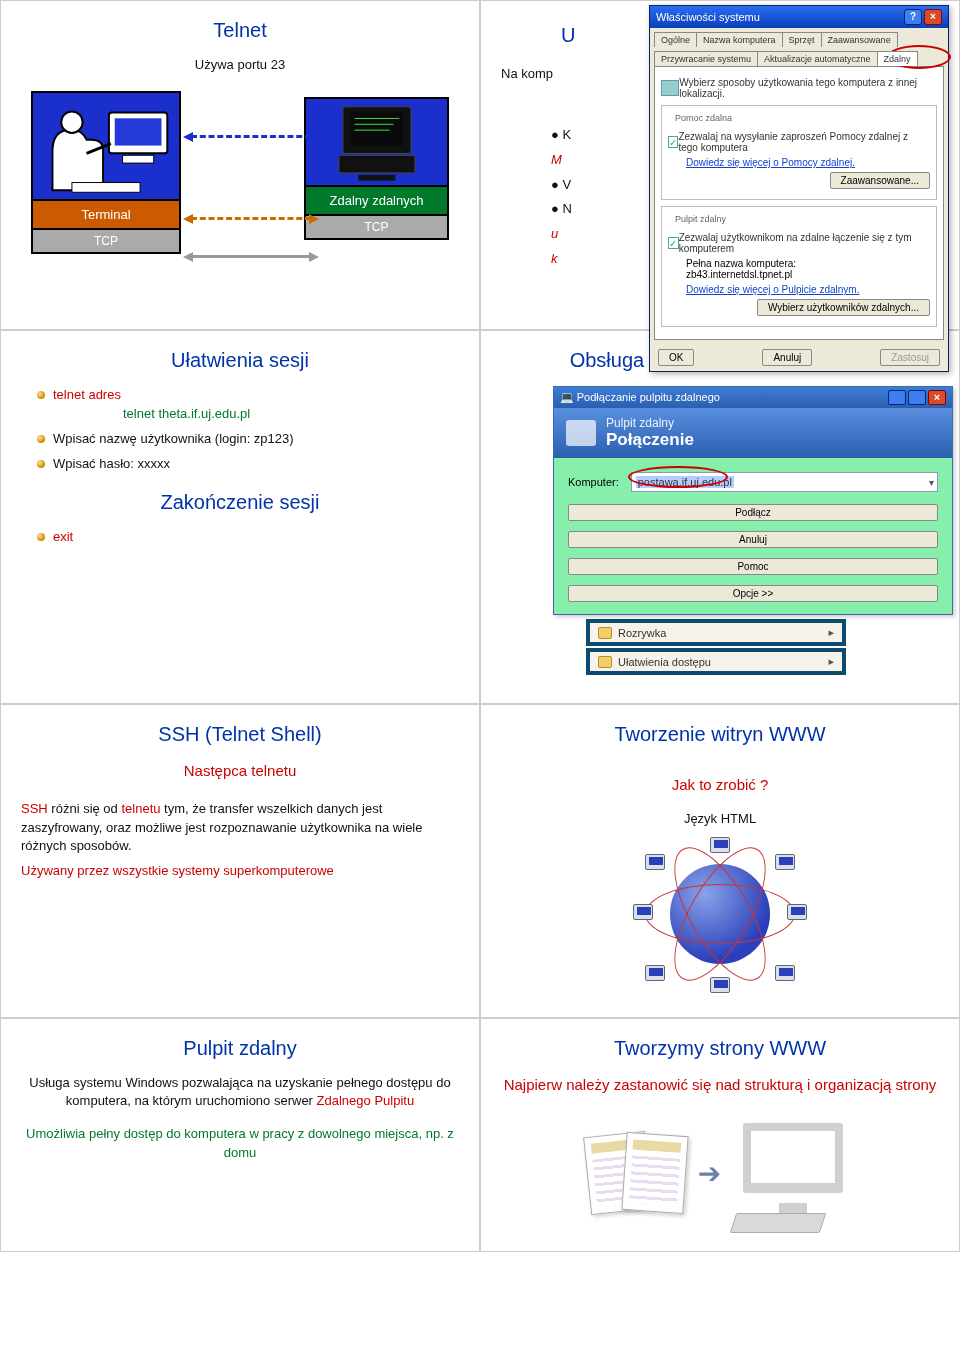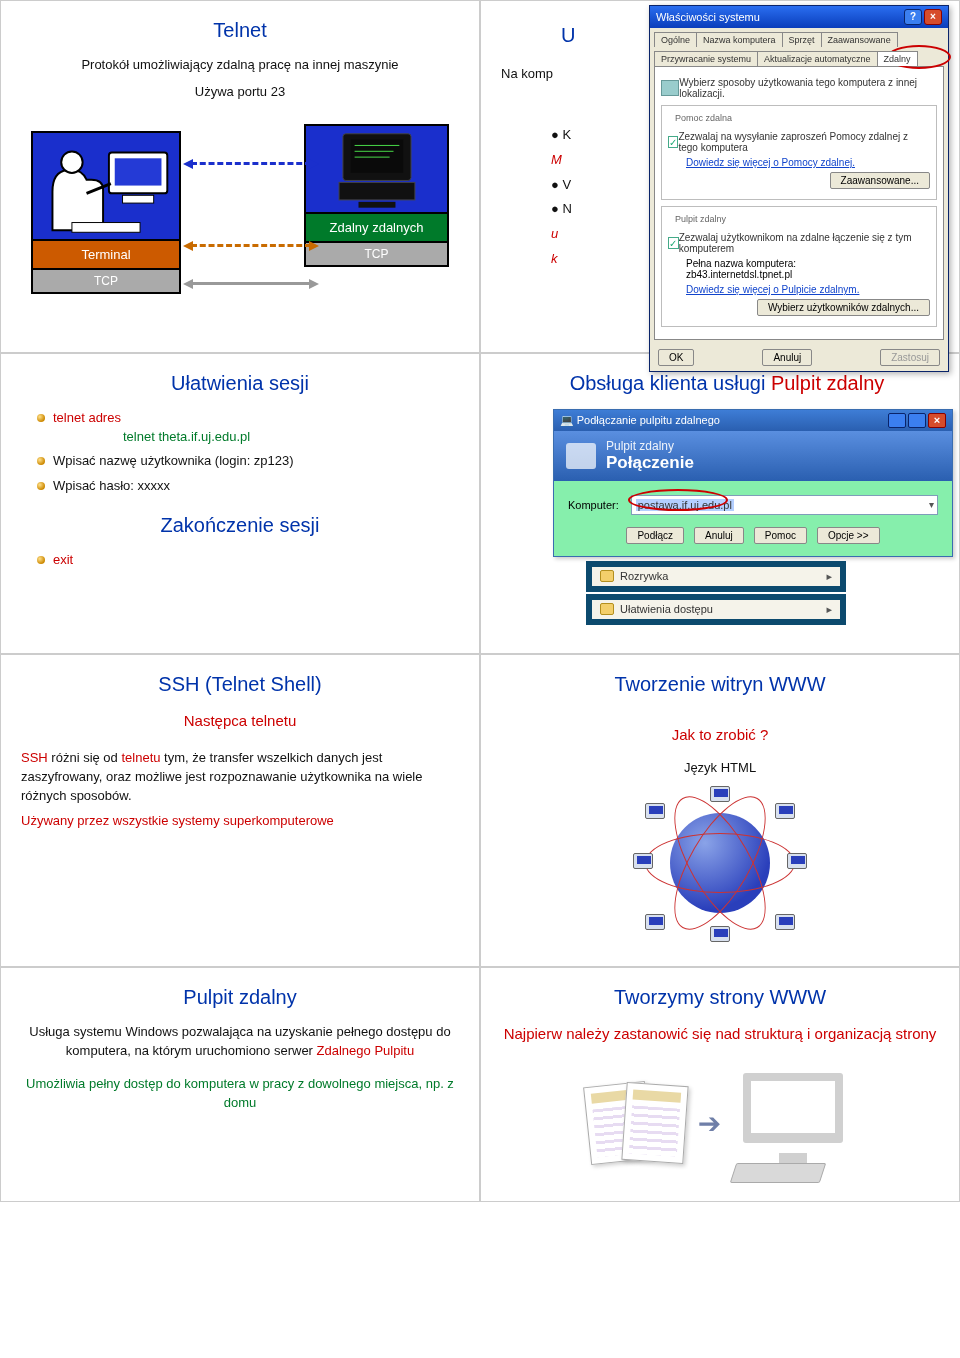--- a/index.html
+++ b/index.html
@@ -13,21 +13,21 @@
   .green { color: #007a2a; }
   p { margin: 6px 0; line-height: 1.45; }
   ul { list-style: none; padding: 0; margin: 8px 0 0 16px; }
   ul li { position: relative; padding-left: 16px; margin: 6px 0; line-height: 1.45; }
   ul li::before { content: ""; position: absolute; left: 0; top: 5px; width: 8px; height: 8px; border-radius: 50%;
     background: radial-gradient(circle at 35% 35%, #ffe08a, #cc8800 70%); }
   .center { text-align: center; }
 
   
   .diagram { position: relative; height: 210px; margin-top: 12px; }
-  .termbox { position: absolute; left: 10px; top: 17px; width: 150px; height: 190px; }
+  .termbox { position: absolute; left: 10px; top: 4px; width: 150px; height: 190px; }
   .remotebox { position: absolute; right: 10px; top: 10px; width: 145px; height: 180px; }
   .bluepanel { background: #1a2fcc; border: 2px solid #000; width: 100%; height: 110px; position: relative; }
   .termimg { position: absolute; inset: 0; }
   .label-band { background: #cc5a00; color: #fff; text-align: center; padding: 6px 4px; font-size: 13px; border: 2px solid #000; border-top: none; }
   .label-band.remote { background: #007a2a; }
   .gray-band { background: #aaa; color: #fff; text-align: center; padding: 4px; font-size: 12px; border: 2px solid #000; border-top: none; }
   .arrow { position: absolute; height: 0; border-top: 3px dashed; }
   .arrow1 { top: 48px; left: 170px; width: 120px; border-color: #1a2fcc; }
   .arrow2 { top: 130px; left: 170px; width: 120px; border-color: #c96b00; }
   .arrow3 { top: 168px; left: 170px; width: 120px; border-top: 3px solid #999; }
@@ -65,22 +65,22 @@
   .rdp-winbtn { width: 18px; height: 15px; background: #3b7ff0; border: 1px solid #0a246a; border-radius: 2px; }
   .rdp-winbtn.close { background: #d64c2b; border-color: #800; color: #fff; text-align: center; font-size: 11px; line-height: 12px; font-weight: bold; }
   .rdp-banner { background: linear-gradient(#5a8fe0, #2a5fb0); color: #fff; padding: 8px 12px; display: flex; align-items: center; gap: 10px; }
   .rdp-banner .bigicon { width: 30px; height: 26px; background: #fff; border-radius: 3px; opacity: .7; }
   .rdp-banner .ttl1 { font-size: 12px; opacity: .9; }
   .rdp-banner .ttl2 { font-size: 17px; font-weight: bold; }
   .rdp-body { padding: 14px 14px 12px 14px; background: #86efac; }
   .rdp-row { display: flex; align-items: center; gap: 12px; }
   .rdp-input { flex: 1; height: 20px; border: 1px solid #7f9db9; background: #fff; padding: 0 4px; font-size: 11px; color: #333; display: flex; align-items: center; position: relative; }
   .rdp-input::after { content: "▾"; position: absolute; right: 3px; color: #555; font-size: 10px; }
-  .rdp-btns { display: flex; justify-content: center; gap: 10px; margin-top: 12px; }
-  .menurow { display: flex; align-items: center; gap: 6px; border: 6px solid #0c4a6e; background: #f5f3ea; padding: 3px 8px; font-size: 11px; color: #333; margin-top: 2px; }
+  .rdp-btns { display: flex; justify-content: center; gap: 10px; margin-top: 12px; flex-direction: column; }
+  .menurow { display: flex; align-items: center; gap: 6px; border: 4px solid #0c4a6e; background: #f5f3ea; padding: 3px 8px; font-size: 11px; color: #333; margin-top: 2px; }
   .menurow .folder { width: 14px; height: 12px; background: #f3cf6b; border: 1px solid #b38f1e; border-radius: 2px; }
   .menurow .chev { margin-left: auto; color: #555; }
 
   
   .globe-wrap { display: flex; justify-content: center; margin-top: 10px; }
   .globe { width: 170px; height: 150px; position: relative; }
   .sphere { width: 100px; height: 100px; border-radius: 50%; background: radial-gradient(circle at 35% 30%, #8aa3e8, #2a3fbb 70%); position: absolute; left: 35px; top: 25px; }
   .orbit { position: absolute; border: 1px solid #c33; border-radius: 50%; }
   .orbit.o1 { width: 150px; height: 60px; left: 10px; top: 45px; }
   .orbit.o2 { width: 150px; height: 60px; left: 10px; top: 45px; transform: rotate(60deg); }
@@ -107,21 +107,20 @@
   .big-ell { position: absolute; border: 2px solid #cc0000; border-radius: 50%; pointer-events: none; width: 100px; height: 22px; }
   .checkbox { width: 12px; height: 12px; border: 1px solid #4a8; display: inline-flex; align-items: center; justify-content: center; color: #2a7; font-size: 10px; }
 </style>
 </head>
 <body>
 
 <div class="grid">
 
   <div class="cell">
     <h2 class="title">Telnet</h2>
-    <p class="center black">Protokół umożliwiający zdalną pracę na innej maszynie</p>
     <p class="center black" style="margin-top:8px">Używa portu 23</p>
 
     <div class="diagram">
       <div class="termbox">
         <div class="bluepanel">
           <svg class="termimg" viewBox="0 0 150 110">
             <rect x="78" y="20" width="60" height="42" rx="3" fill="#fff" stroke="#000" stroke-width="2"></rect>
             <rect x="84" y="26" width="48" height="28" fill="#243ad6"></rect>
             <rect x="92" y="64" width="32" height="8" fill="#fff" stroke="#000"></rect>
             <path d="M20,100 L20,60 Q20,40 35,38 Q50,36 55,48 L60,48 Q72,48 72,58 L72,100 Z" fill="#fff" stroke="#000" stroke-width="2"></path>

